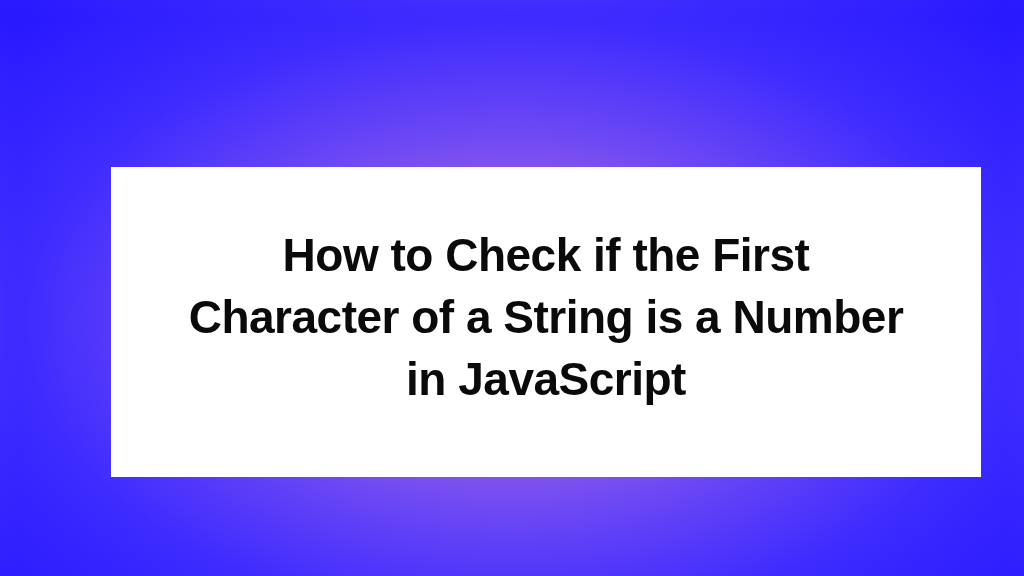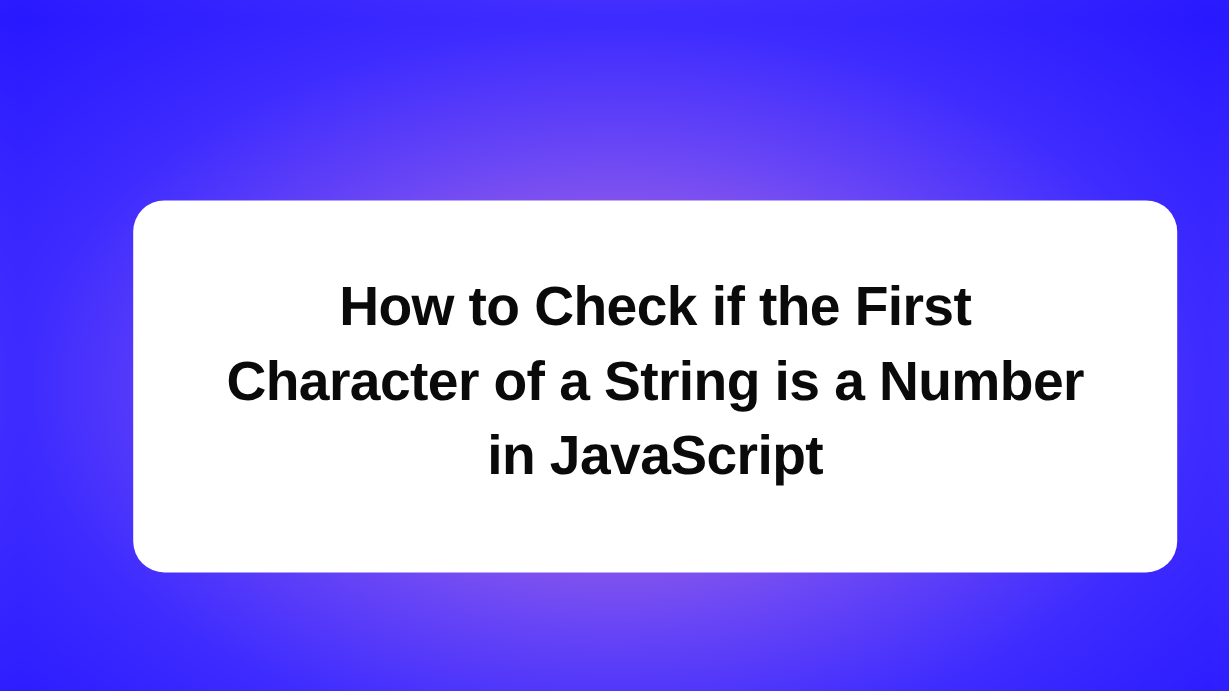--- a/index.html
+++ b/index.html
@@ -1,19 +1,18 @@
 <!DOCTYPE html>
 <html><head>
   <meta charset="utf-8">
   <style>
     * {
       margin: 17px;
       padding: 0;
       box-sizing: border-box;
-      border-radius: 26px;
     }
     body {
       width: 1024px;
       height: 576px;
       overflow: hidden;
       display: flex;
       align-items: center;
       justify-content: center;
       background: radial-gradient(ellipse at center, #c77dd8 0%, #9960e6 25%, #6b47f5 45%, #3d2bff 70%, #2818ff 100%);
       font-family: "Segoe UI", "Helvetica Neue", Arial, sans-serif;

